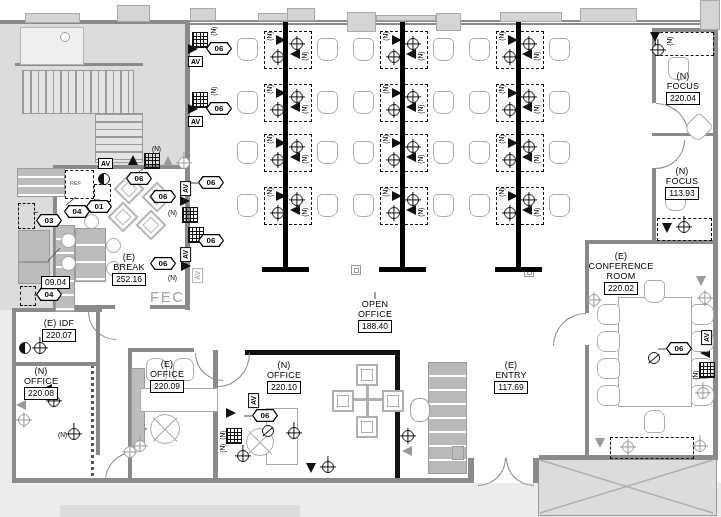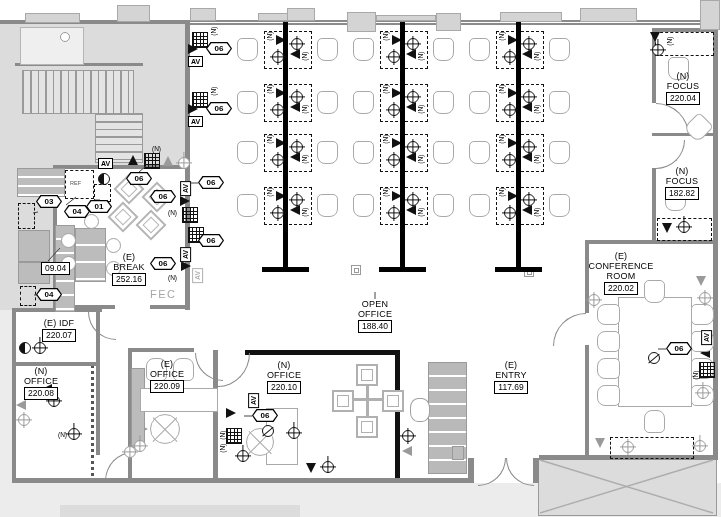--- a/index.html
+++ b/index.html
@@ -55,21 +55,21 @@
   .gdesk.slots{background:repeating-linear-gradient(180deg,#bcbcbc 0 12px,#fff 12px 14px)}
   .odesk{position:absolute;border:1.5px solid #a9a9a9;background:#fff;z-index:10}
   .dash{position:absolute;border:1.2px dashed #111;background:transparent;z-index:18}
   .wsbox{position:absolute;width:46px;height:36px;border:1.2px dashed #111;z-index:15}
   .pole{position:absolute;width:5px;background:#000;z-index:16}
   .polefoot{position:absolute;height:5px;background:#000;z-index:16}
   .fbox{position:absolute;width:8px;height:8px;border:1.2px solid #9a9a9a;background:#fff;z-index:10}
   .fbox::before{content:"";position:absolute;inset:1.5px;border:1px solid #9a9a9a}
   .ntag{position:absolute;font-size:6.5px;line-height:1;z-index:33;white-space:nowrap}
   .ntag.v{transform:rotate(-90deg)}
-  .fec{position:absolute;font-size:11px;letter-spacing:1.5px;color:#a6a6a6;z-index:30}
+  .fec{position:absolute;font-size:15px;letter-spacing:1.5px;color:#a6a6a6;z-index:30}
   .reftag{position:absolute;font-size:5.5px;color:#555;z-index:19}
   .arc{position:absolute;z-index:8}
   .arc.tr{border-top:1.1px solid #8a8a8a;border-right:1.1px solid #8a8a8a;border-top-right-radius:100% 100%}
   .arc.tl{border-top:1.1px solid #8a8a8a;border-left:1.1px solid #8a8a8a;border-top-left-radius:100% 100%}
   .arc.br{border-bottom:1.1px solid #8a8a8a;border-right:1.1px solid #8a8a8a;border-bottom-right-radius:100% 100%}
   .arc.bl{border-bottom:1.1px solid #8a8a8a;border-left:1.1px solid #8a8a8a;border-bottom-left-radius:100% 100%}
   .mull{position:absolute;background:#d4d4d4;border:1px solid #a8a8a8;z-index:5}
   .bench{position:absolute;border:1px solid #9a9a9a;background:repeating-linear-gradient(180deg,#b9b9b9 0 12px,#fff 12px 14px);z-index:10}
   .crossbar{position:absolute;background:#b0b0b0;z-index:11}
   svg.overlay{position:absolute;left:0;top:0;z-index:25;pointer-events:none}
@@ -292,42 +292,42 @@
     </div>
   <div class="hex" style="left:252px;top:409px">
       <span>06</span>
     </div>
   <div class="hex" style="left:86px;top:200px">
       <span>01</span>
     </div>
   <div class="hex" style="left:64px;top:205px">
       <span>04</span>
     </div>
-  <div class="hex" style="left:36px;top:195px">
+  <div class="hex" style="left:36px;top:214px">
       <span>03</span>
     </div>
   <div class="hex" style="left:36px;top:288px">
       <span>04</span>
     </div>
-  <div class="numbox" style="position:absolute;left:41px;top:261px;z-index:32">09.04</div>
+  <div class="numbox" style="position:absolute;left:41px;top:275px;z-index:32">09.04</div>
 
   <div class="fbox" style="left:351px;top:265px"></div>
   <div class="fbox" style="left:524px;top:267px"></div>
 
   <div class="fec" style="left:150px;top:288px">FEC</div>
 
   <div class="room-label" style="left:660px;top:71px;width:46px">
     <div class="rl-title">(N)
 FOCUS</div>
     <div class="numbox">220.04</div>
   </div>
   <div class="room-label" style="left:658px;top:166px;width:48px">
     <div class="rl-title">(N)
 FOCUS</div>
-    <div class="numbox">182.82</div>
+    <div class="numbox">113.93</div>
   </div>
   <div class="room-label" style="left:585px;top:251px;width:72px">
     <div class="rl-title">(E)
 CONFERENCE
 ROOM</div>
     <div class="numbox">220.02</div>
   </div>
   <div class="room-label" style="left:347px;top:299px;width:56px">
     <div class="rl-title">OPEN
 OFFICE</div>

